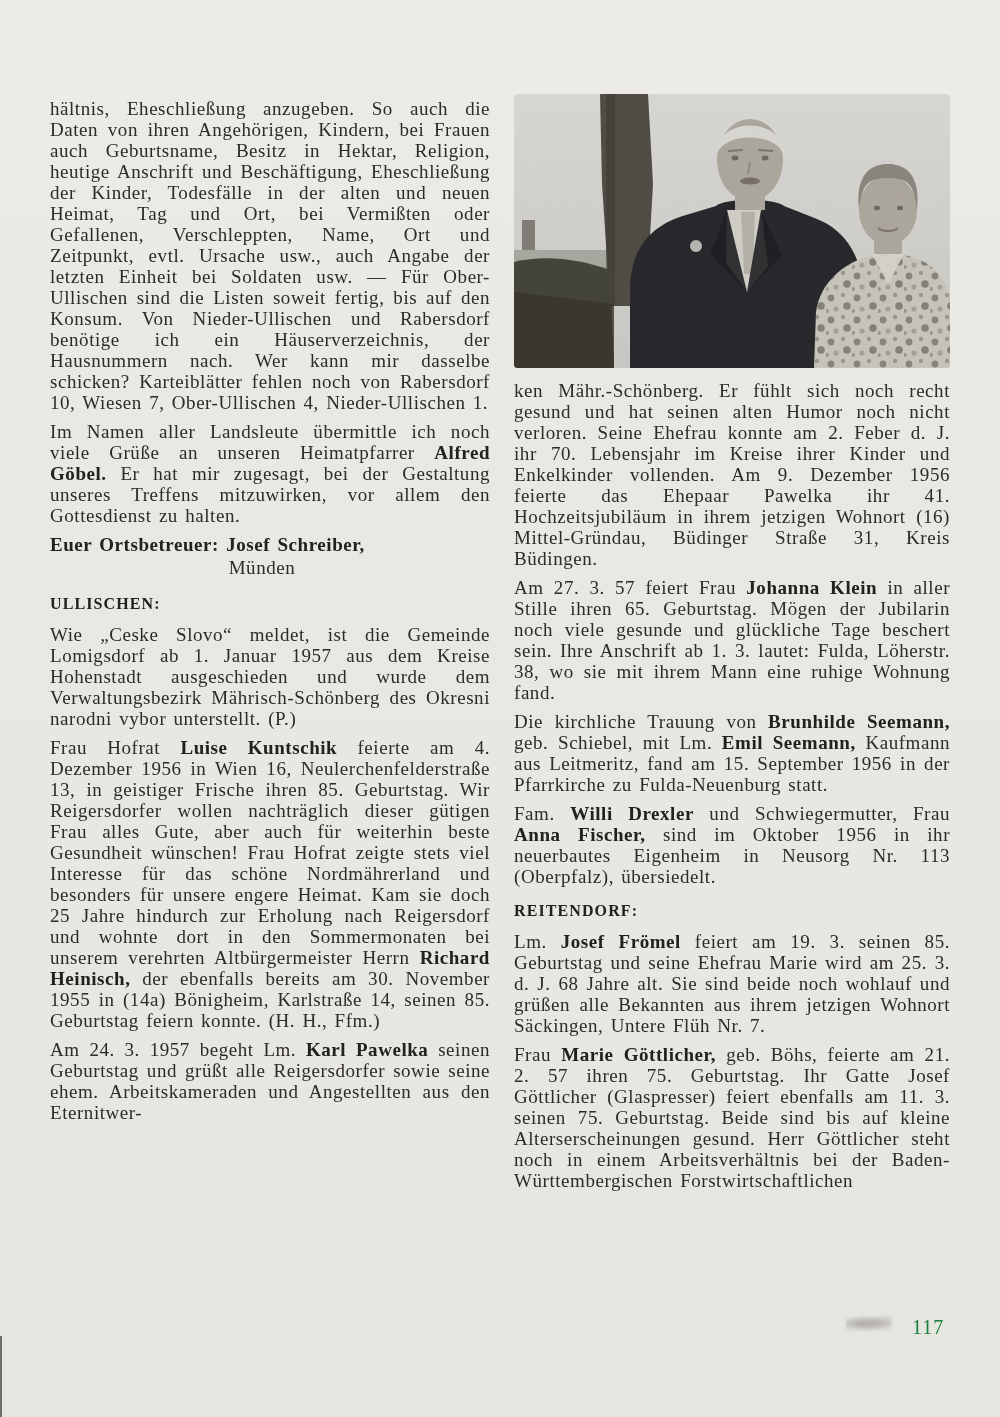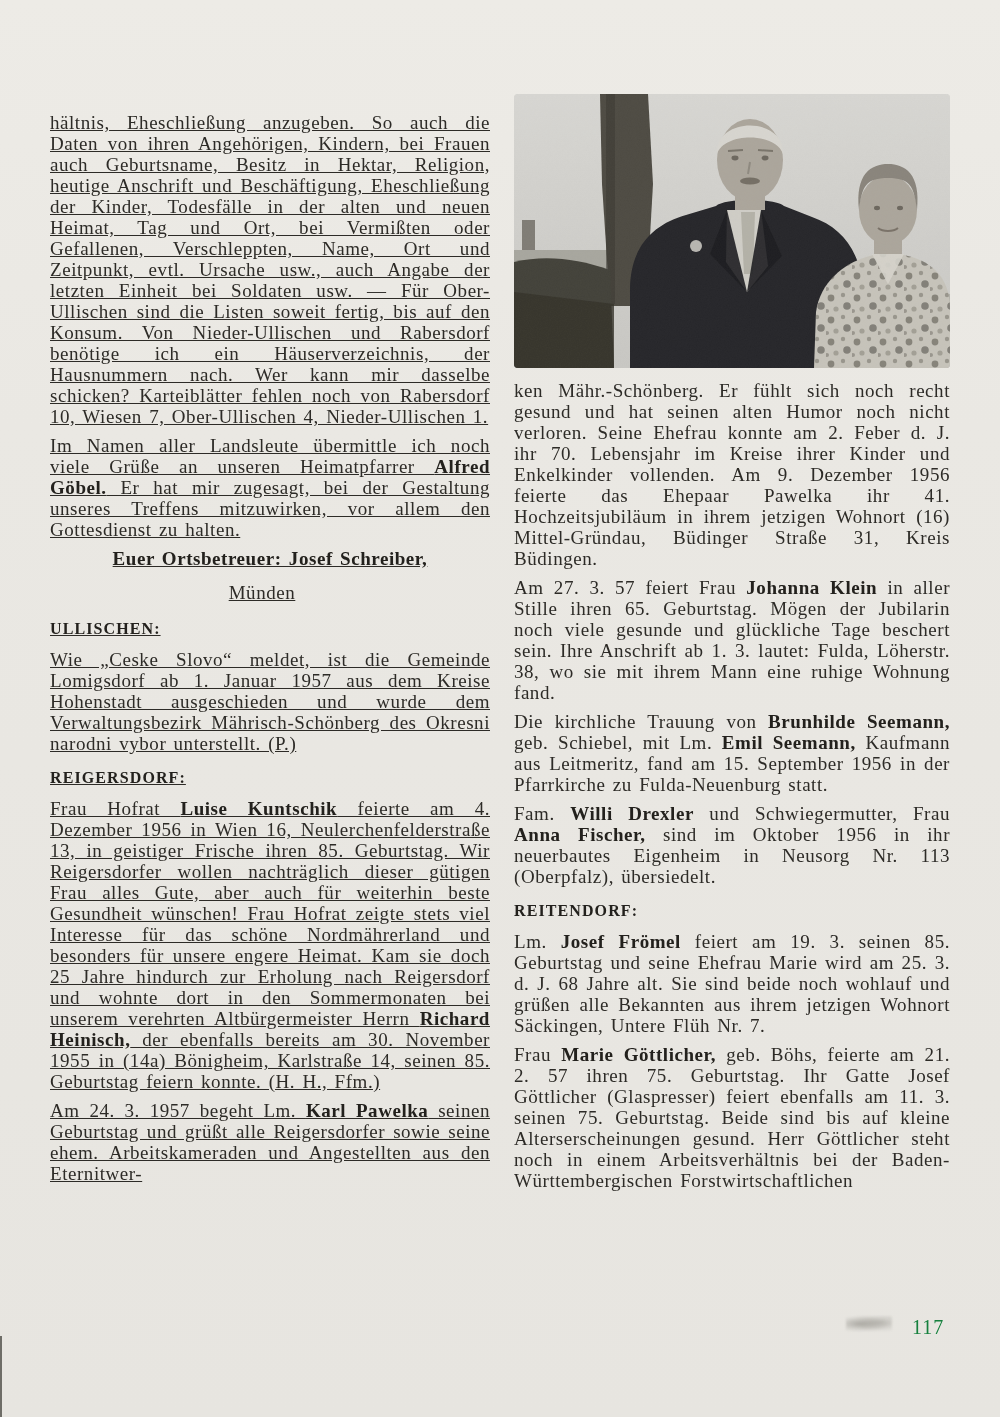--- a/index.html
+++ b/index.html
@@ -11,29 +11,29 @@
   }
   html,body{margin:0;padding:0;}
   body{
     width:1000px;height:1417px;position:relative;overflow:hidden;
     background:linear-gradient(180deg,#edebe6 0%,var(--paper) 30%,#e7e5e0 100%);
     font-family:"Liberation Serif","DejaVu Serif",serif;
     color:var(--ink);
   }
   .page{position:absolute;inset:0;}
   .col{position:absolute;width:440px;}
-  .col-left{left:50px;top:112px;text-decoration:underline;}
+  .col-left{left:50px;top:98px;}
   .col-right{left:514px;top:94px;width:436px;}
   .col-text p{
     margin:0 0 8px 0;
     font-size:19px;line-height:21px;
     text-align:justify;
     letter-spacing:0.55px;word-spacing:2px;
   }
-  .col-text p.sig{text-align:center;margin-bottom:13px;}
+  .col-text p.sig{text-align:left;margin-bottom:2px;}
   .col-text p.sig2{text-align:center;padding-right:16px;margin-bottom:15px;}
   .col-text h3{
     margin:13px 0 9px 0;
     font-size:16px;line-height:22px;font-weight:700;
     letter-spacing:1.1px;color:#242220;
   }
   .col-text b{font-weight:700;color:#23211d;}
   .photo{
     margin:0 0 12px 0;width:436px;height:274px;
     border-radius:4px;overflow:hidden;display:block;
@@ -67,21 +67,20 @@
 
 <div class="page">
 
   <div class="col col-left col-text">
       <p><span>hältnis, Eheschließung anzugeben. So auch die Daten von ihren Angehörigen, Kindern, bei Frauen auch Geburtsname, Besitz in Hektar, Religion, heutige Anschrift und Beschäftigung, Eheschließung der Kinder, Todesfälle in der alten und neuen Heimat, Tag und Ort, bei Vermißten oder Gefallenen, Verschleppten, Name, Ort und Zeitpunkt, evtl. Ursache usw., auch Angabe der letzten Einheit bei Soldaten usw. — Für Ober-Ullischen sind die Listen soweit fertig, bis auf den Konsum. Von Nieder-Ullischen und Rabersdorf benötige ich ein Häuserverzeichnis, der Hausnummern nach. Wer kann mir dasselbe schicken? Karteiblätter fehlen noch von Rabersdorf 10, Wiesen 7, Ober-Ullischen 4, Nieder-Ullischen 1.</span></p>
       <p><span>Im Namen aller Landsleute übermittle ich noch viele Grüße an unseren Heimatpfarrer </span><b>Alfred Göbel.</b><span> Er hat mir zugesagt, bei der Gestaltung unseres Treffens mitzuwirken, vor allem den Gottesdienst zu halten.</span></p>
       <p class="sig"><b>Euer Ortsbetreuer: Josef Schreiber,</b></p>
       <p class="sig2"><span>Münden</span></p>
       <h3><b>ULLISCHEN:</b></h3>
       <p><span>Wie „Ceske Slovo“ meldet, ist die Gemeinde Lomigsdorf ab 1. Januar 1957 aus dem Kreise Hohenstadt ausgeschieden und wurde dem Verwaltungsbezirk Mährisch-Schönberg des Okresni narodni vybor unterstellt. (P.)</span></p>
-      <h3><b>REIGERSDORF:</b></h3>
       <p><span>Frau Hofrat </span><b>Luise Kuntschik</b><span> feierte am 4. Dezember 1956 in Wien 16, Neulerchenfelderstraße 13, in geistiger Frische ihren 85. Geburtstag. Wir Reigersdorfer wollen nachträglich dieser gütigen Frau alles Gute, aber auch für weiterhin beste Gesundheit wünschen! Frau Hofrat zeigte stets viel Interesse für das schöne Nordmährerland und besonders für unsere engere Heimat. Kam sie doch 25 Jahre hindurch zur Erholung nach Reigersdorf und wohnte dort in den Sommermonaten bei unserem verehrten Altbürgermeister Herrn </span><b>Richard Heinisch,</b><span> der ebenfalls bereits am 30. November 1955 in (14a) Bönigheim, Karlstraße 14, seinen 85. Geburtstag feiern konnte. (H. H., Ffm.)</span></p>
       <p><span>Am 24. 3. 1957 begeht Lm. </span><b>Karl Pawelka</b><span> seinen Geburtstag und grüßt alle Reigersdorfer sowie seine ehem. Arbeitskameraden und Angestellten aus den Eternitwer-</span></p>
     </div>
 
   <div class="col col-right">
     <figure class="photo">
       <svg viewBox="0 0 436 274" preserveAspectRatio="none" aria-hidden="true">
         <defs>
           <linearGradient id="skyGrad" x1="0" y1="0" x2="0" y2="1">
             <stop offset="0" style="stop-color:var(--photo-sky)"></stop>

